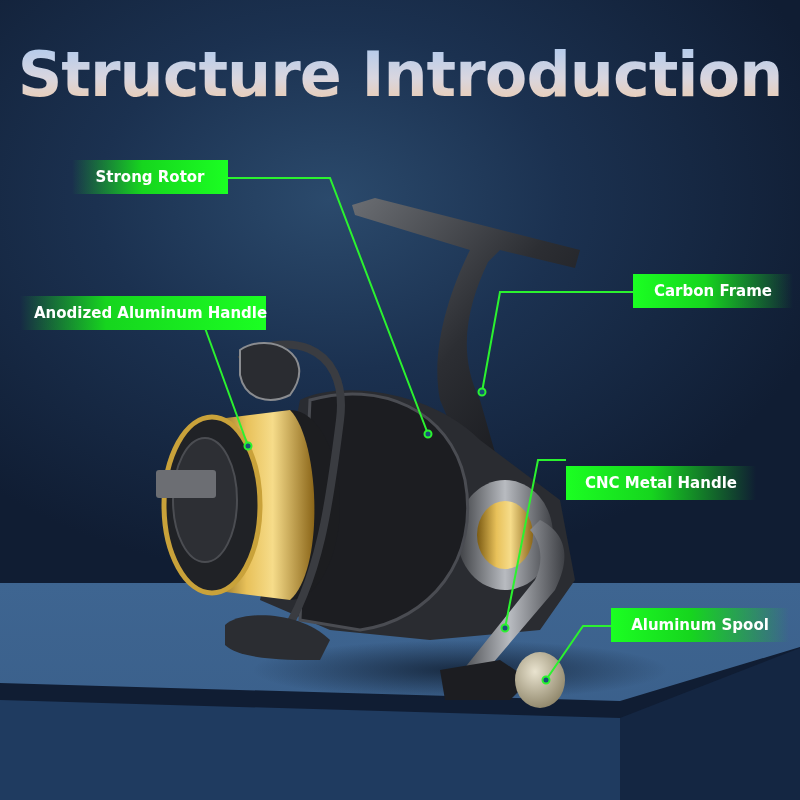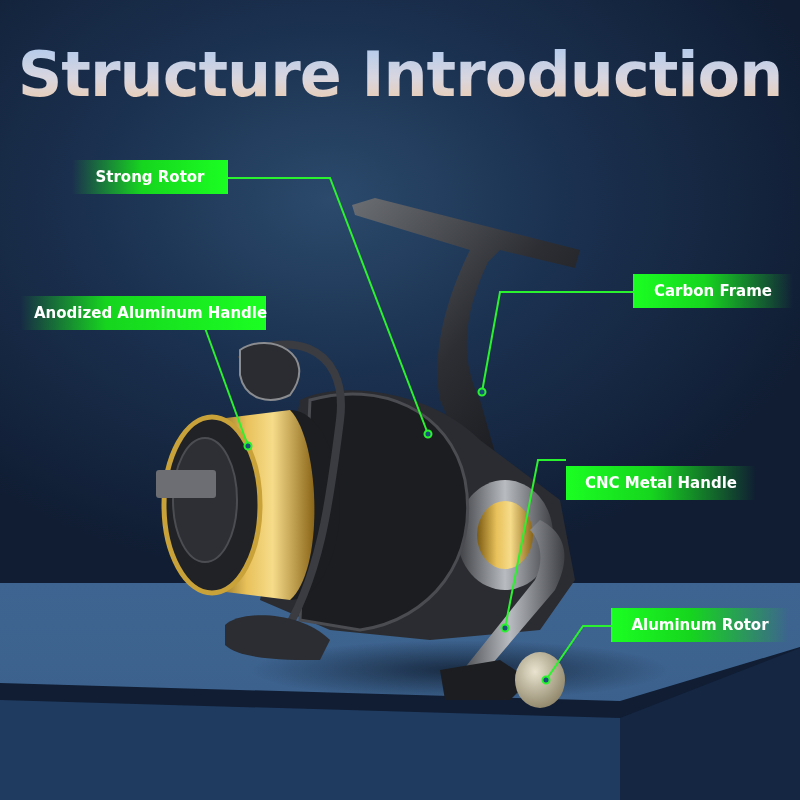--- a/index.html
+++ b/index.html
@@ -105,15 +105,15 @@
   <div class="label fade-mid" style="left:20px; top:296px; width:246px;">
     <span>Anodized Aluminum Handle</span>
   </div>
   <div class="label fade-right" style="left:633px; top:274px; width:160px;">
     <span>Carbon Frame</span>
   </div>
   <div class="label fade-right" style="left:566px; top:442px; width:190px;margin-top:24px;">
     <span>CNC Metal Handle</span>
   </div>
   <div class="label fade-right" style="left:611px; top:608px; width:178px;">
-    <span>Aluminum Rotor</span>
+    <span>Aluminum Spool</span>
   </div>
 </div>
 
 </body></html>

